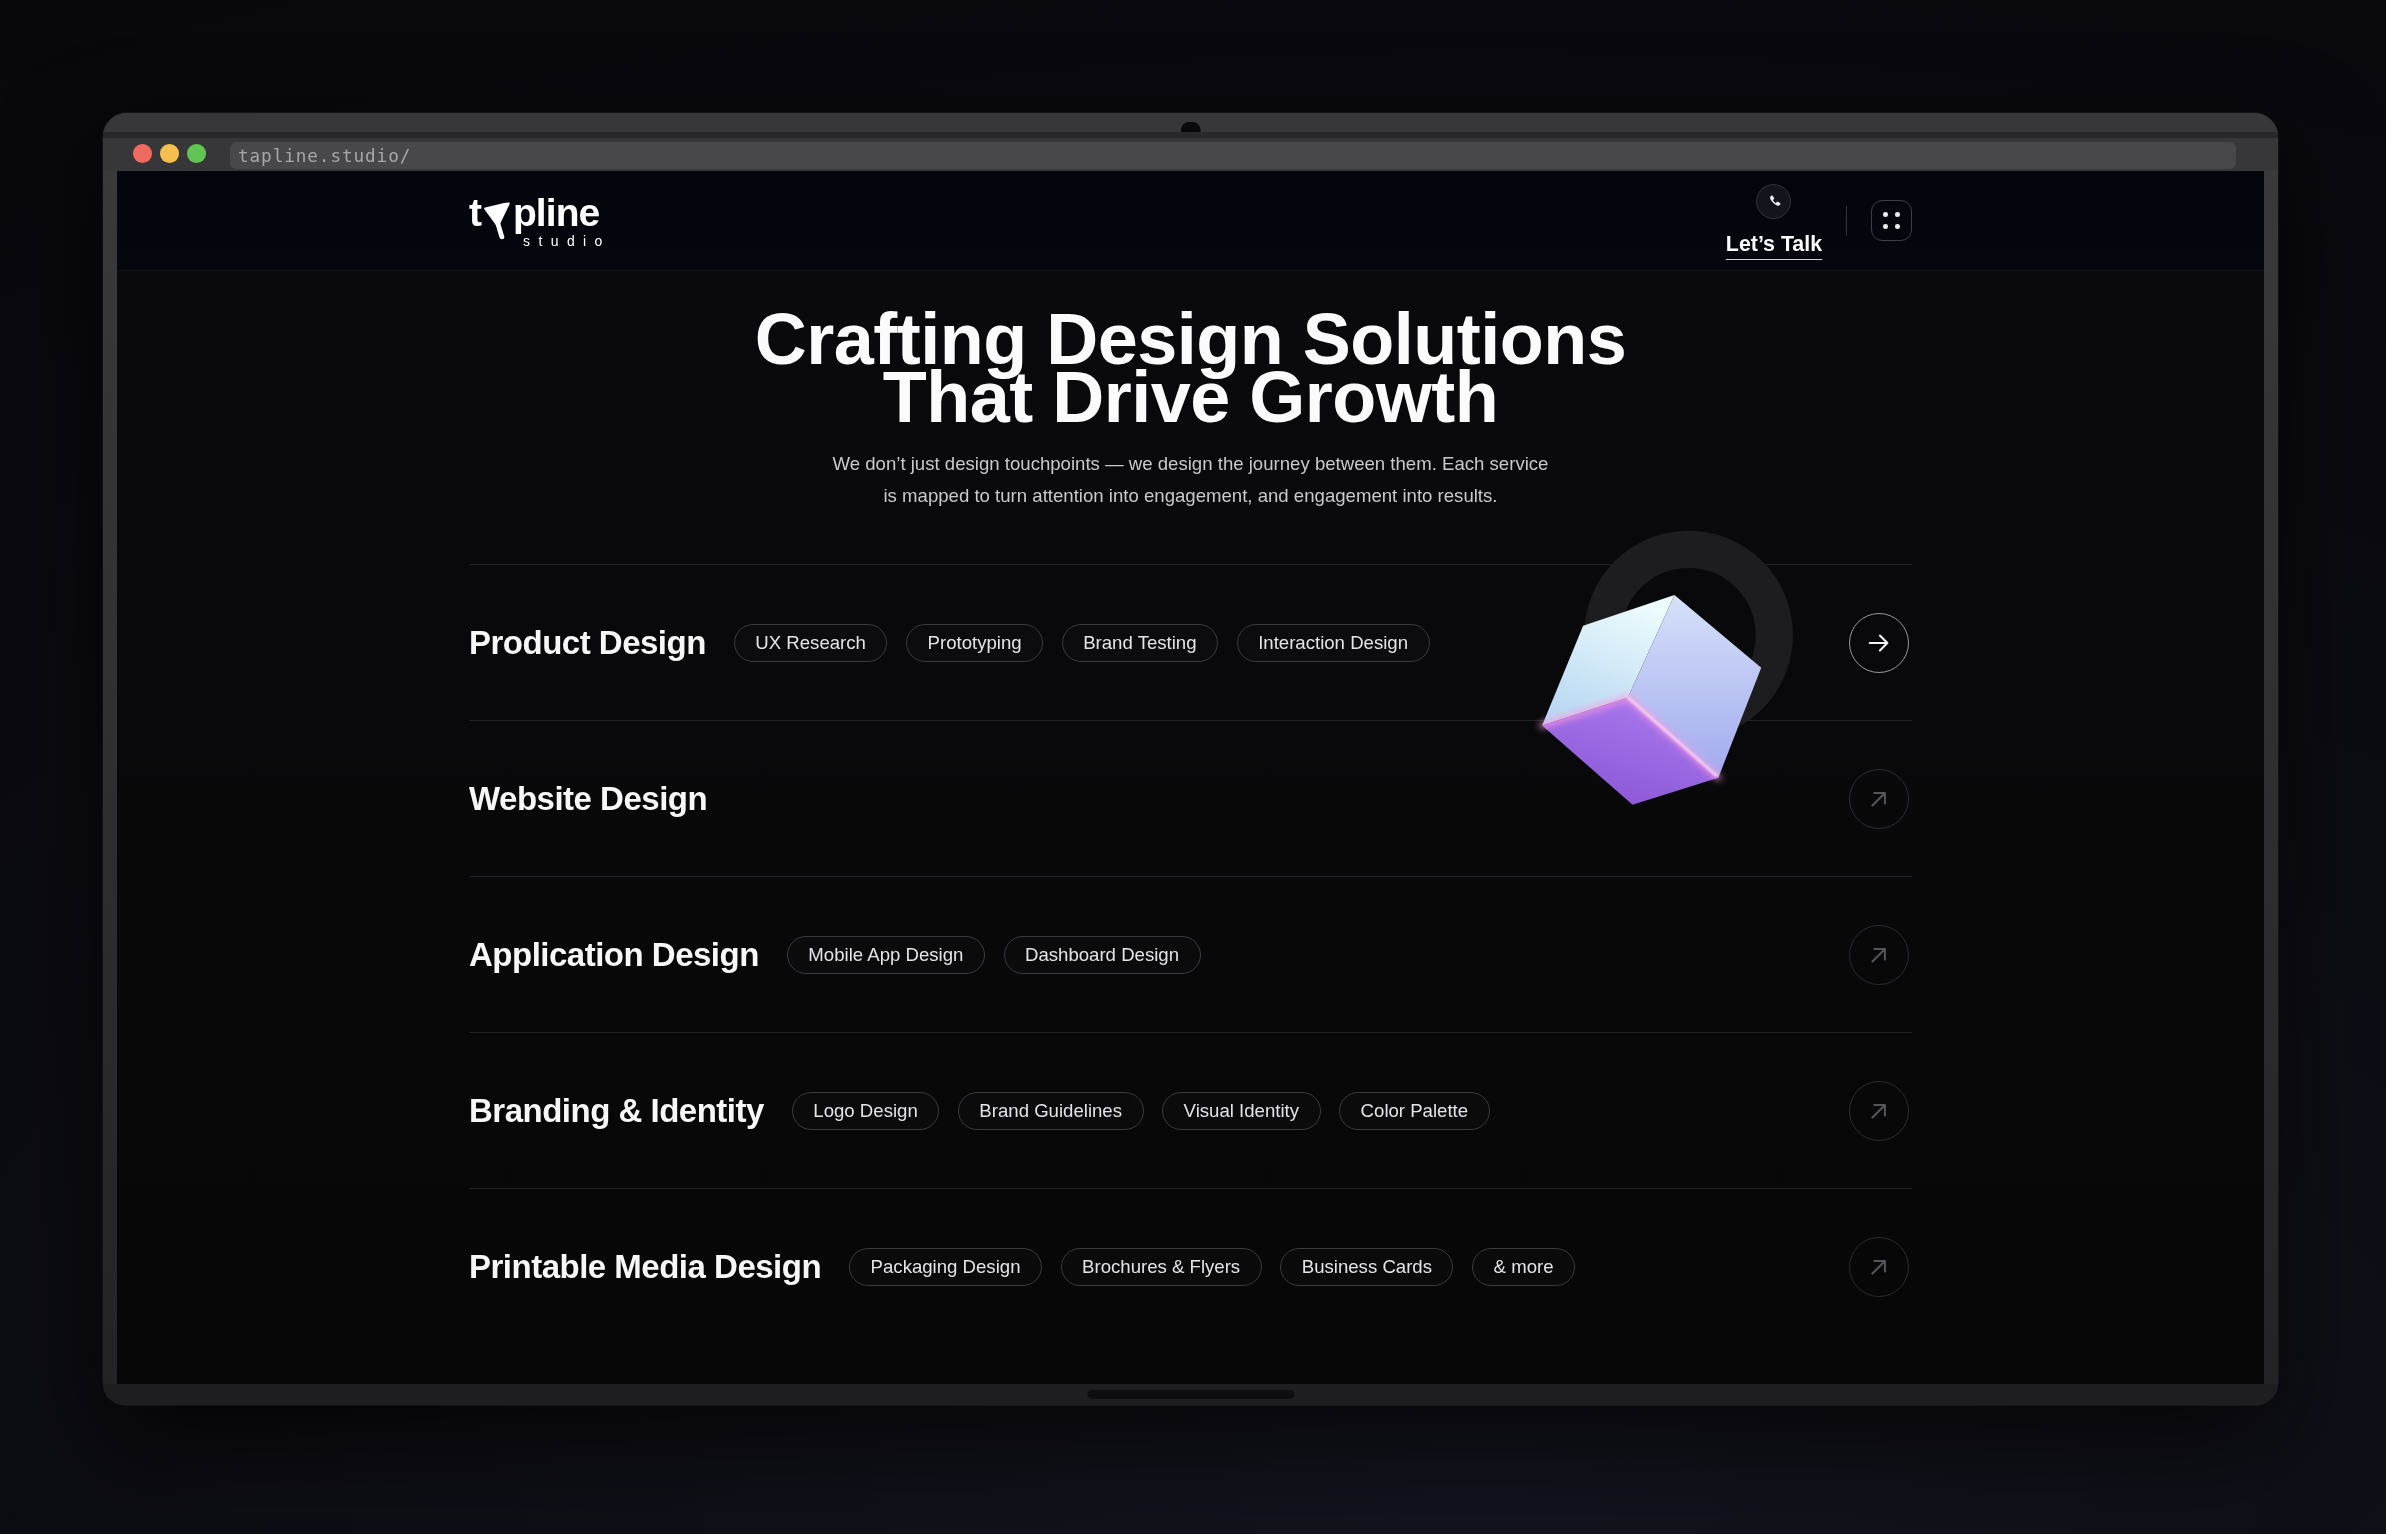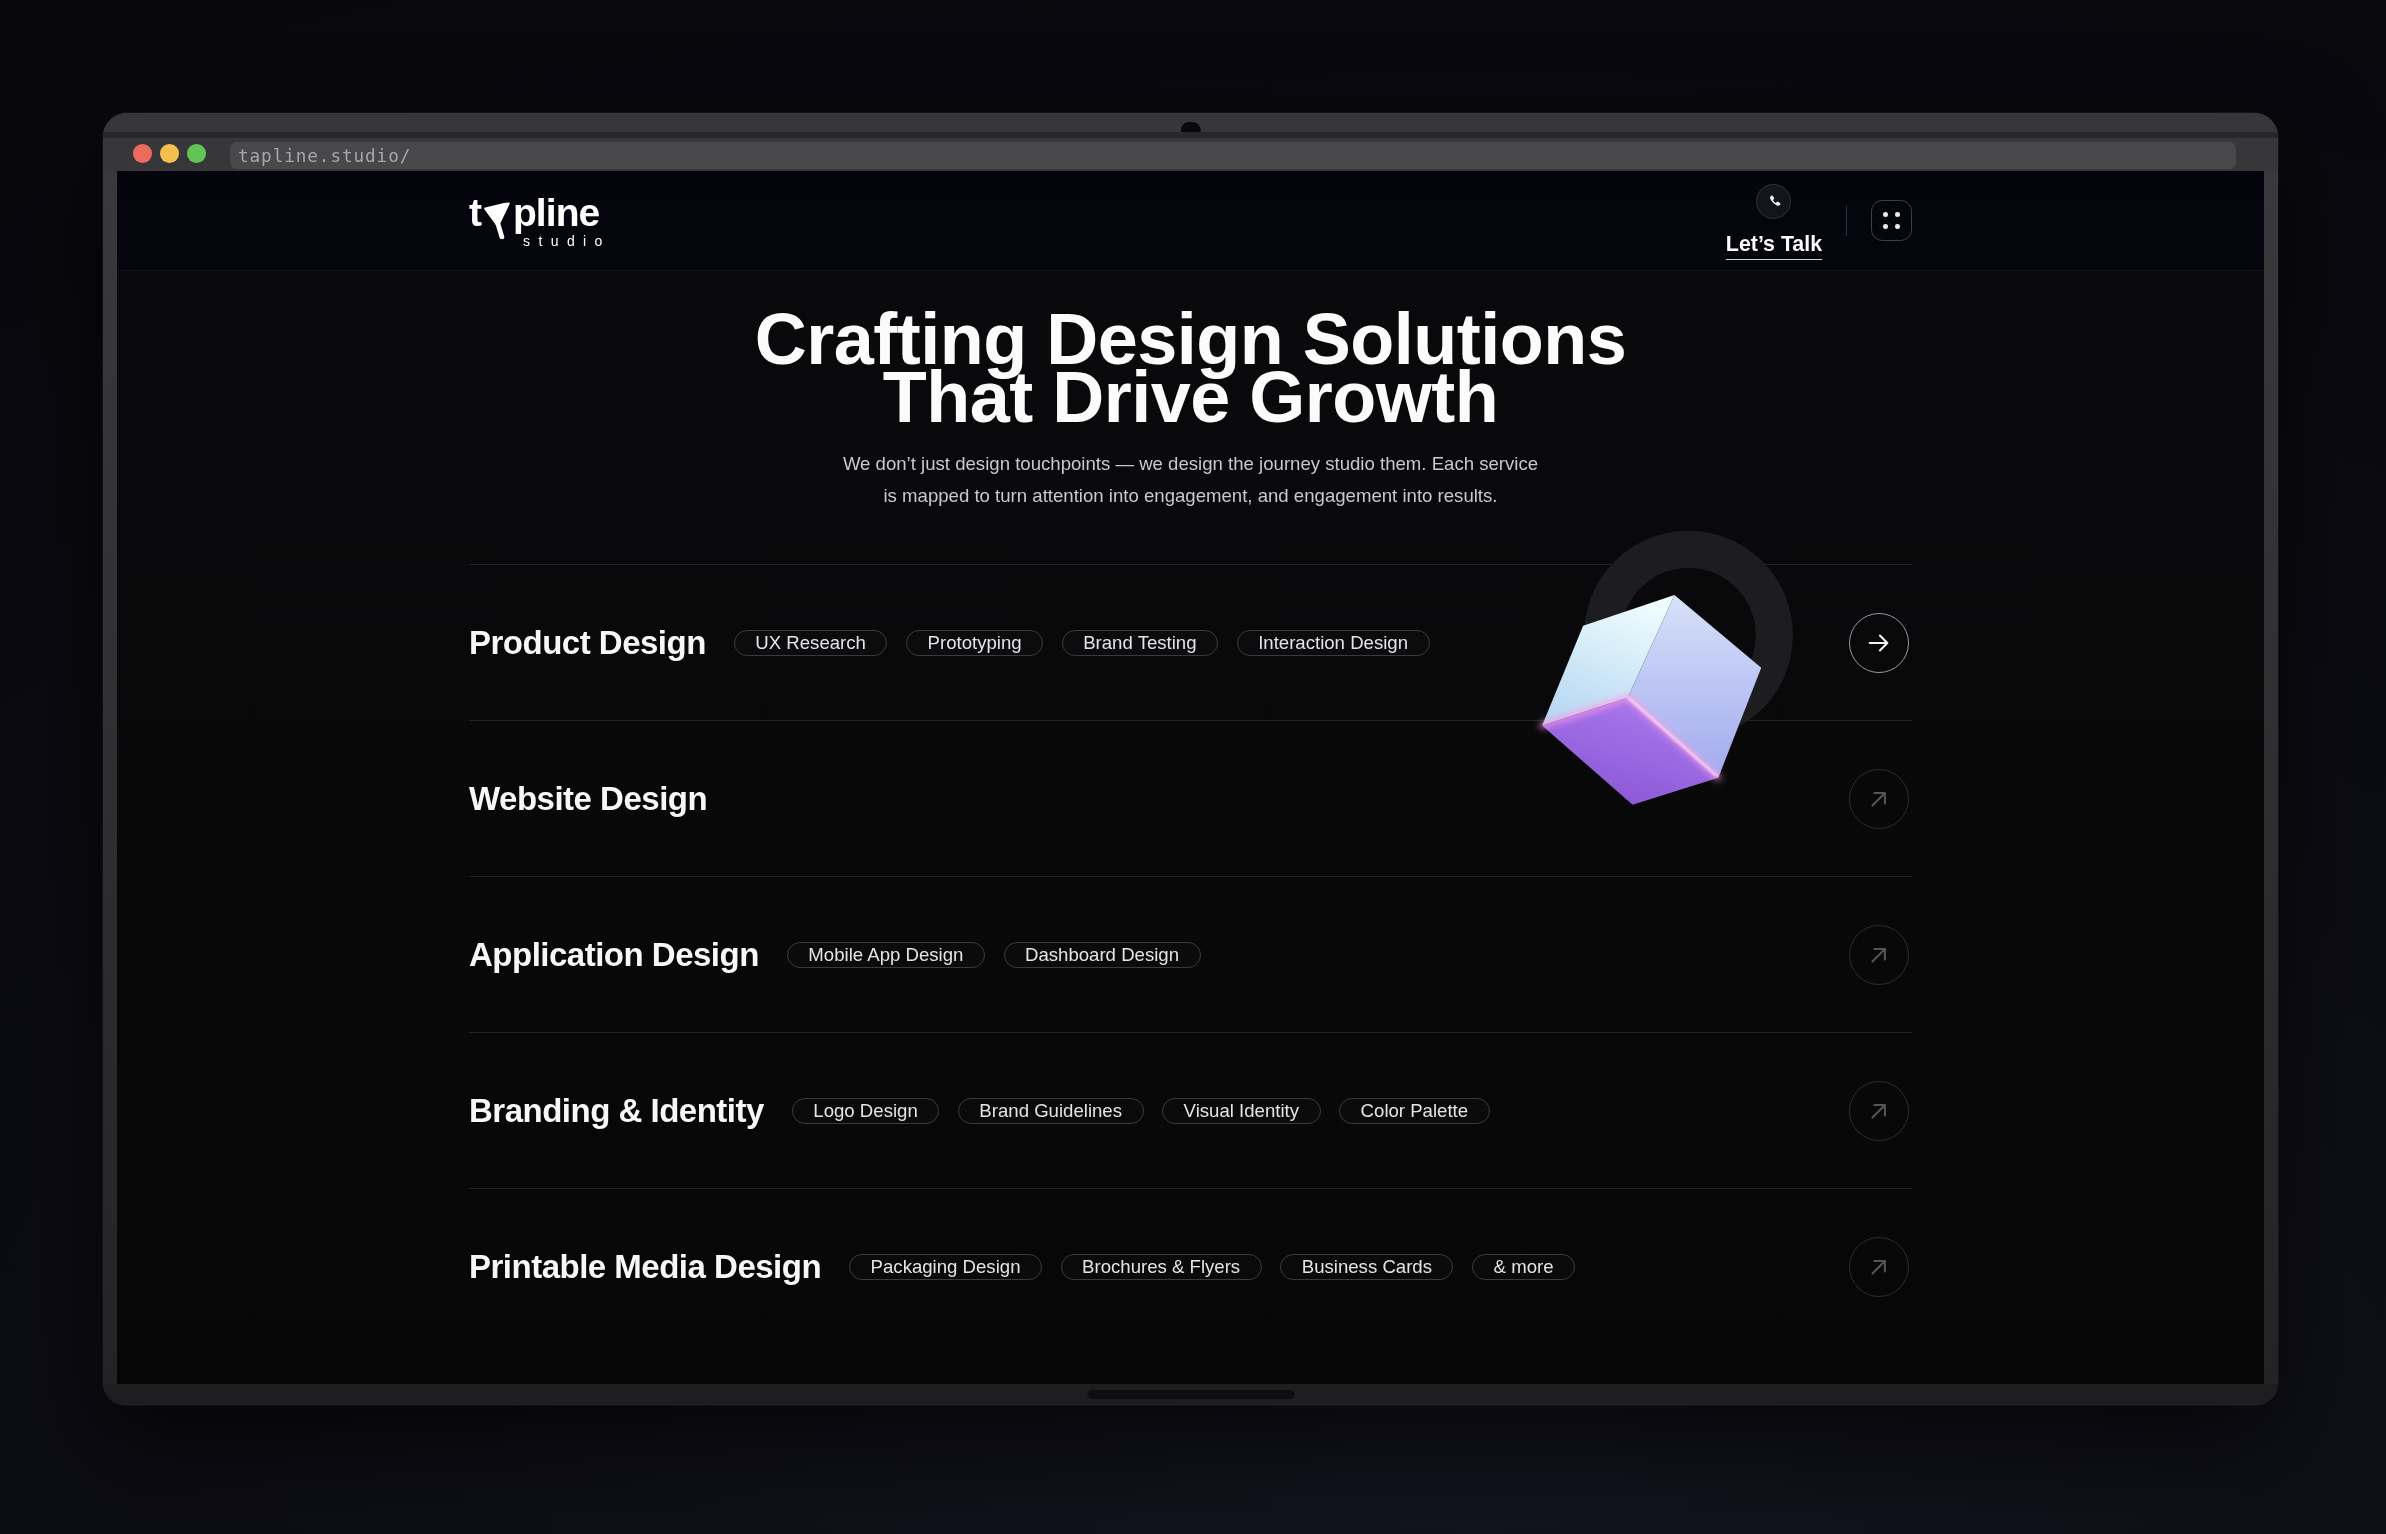--- a/index.html
+++ b/index.html
@@ -73,21 +73,21 @@
   .hero-sub span { display:block; }
 
   
   .services { width:1443px; margin:52px auto 0; position:relative; }
   .service-row { height:156px; display:flex; align-items:center; position:relative;
                  border-top:0.9px solid #232326; padding-right:121px; }
   .service-row:last-child { border-bottom:0.9px solid #232326; }
   .service-title { color:#f7f7f8; font-size:33px; font-weight:700; letter-spacing:-0.5px;
                    white-space:nowrap; }
   .tags { display:flex; gap:18.6px; margin-left:28px; }
-  .tag { height:26px; padding:0 20.5px; display:flex; align-items:center;
+  .tag { height:38px; padding:0 20.5px; display:flex; align-items:center;
          border:0.9px solid #3b3b3f; border-radius:19.6px; background:rgba(255,255,255,0.015);
          color:#e4e4e7; font-size:18.6px; white-space:nowrap; cursor:pointer;text-align:center; }
   .row-arrow { position:absolute; right:2.8px; top:50%; transform:translateY(-50%);
                width:60px; height:60px; border-radius:50%;
                border:0.9px solid #2c2c30; color:#55555a;
                display:flex; align-items:center; justify-content:center; cursor:pointer; }
   .row-arrow svg { width:26px; height:26px; }
   .row-arrow.diag svg { transform:rotate(-45deg); }
   .row-arrow.active { border-color:#97979d; color:#f4f4f6; }
 
@@ -150,21 +150,21 @@
         </div>
       </div>
     </header>
 
     <section class="hero">
       <h1>
         <span>Crafting Design Solutions</span>
         <span>That Drive Growth</span>
       </h1>
       <p class="hero-sub">
-        <span>We don’t just design touchpoints — we design the journey studio them. Each service</span>
+        <span>We don’t just design touchpoints — we design the journey between them. Each service</span>
         <span>is mapped to turn attention into engagement, and engagement into results.</span>
       </p>
     </section>
 
     <section class="services">
 
   <div class="service-row">
     <h3 class="service-title">Product Design</h3>
     <div class="tags">
             <span class="tag">UX Research</span>

